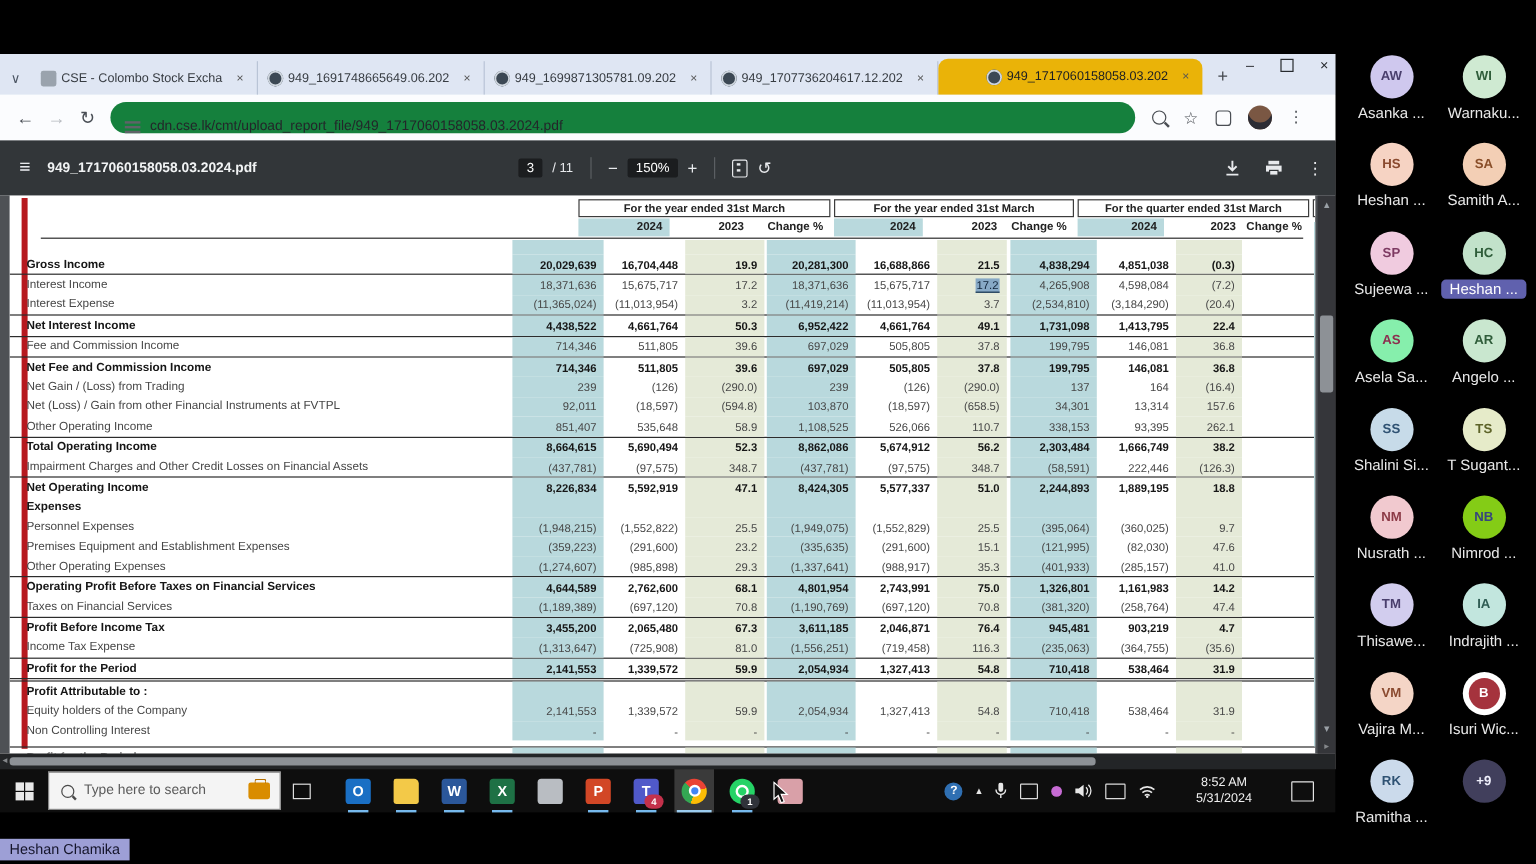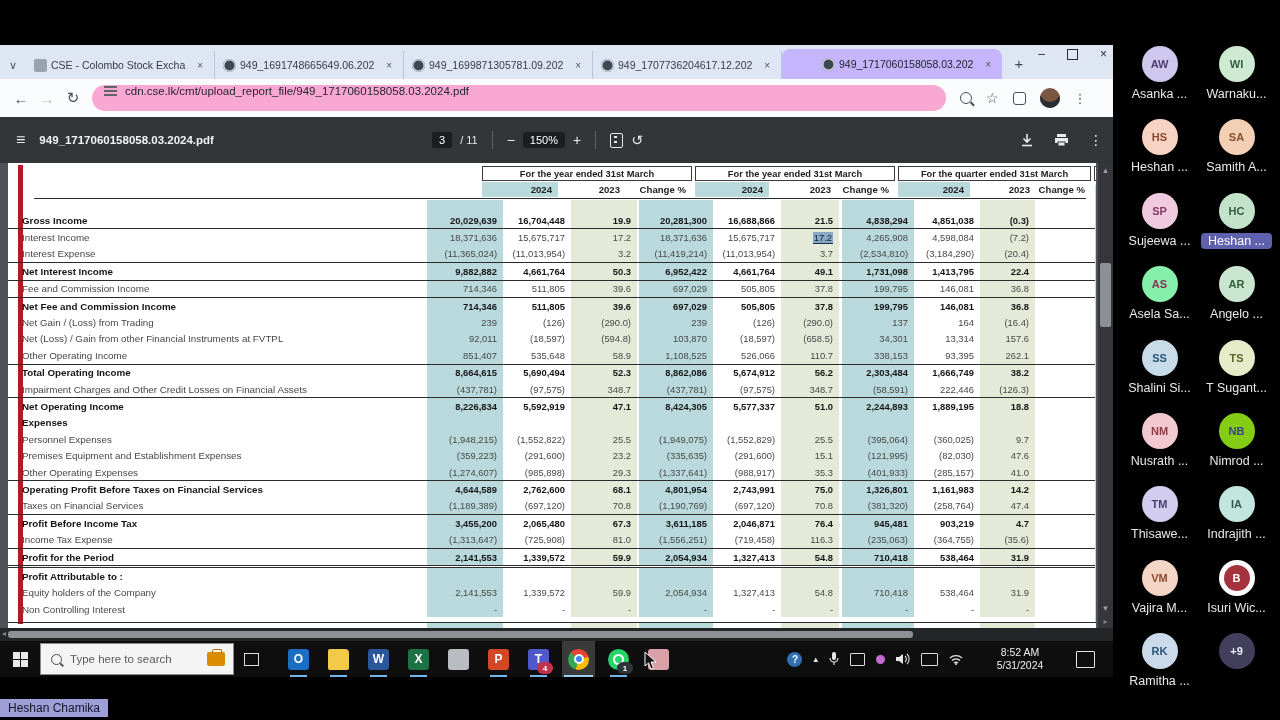--- a/index.html
+++ b/index.html
@@ -10,30 +10,30 @@
   .browser{position:absolute;left:0;top:45px;width:1113px;height:596px;background:#fff;}
   .tabstrip{position:absolute;left:0;top:0;width:100%;height:34px;background:#dfe6f3;display:flex;align-items:flex-end;}
   .tab-search{width:26px;height:28px;display:flex;align-items:center;justify-content:center;color:#4b5563;font-size:11px;}
   .tab{position:relative;height:28px;display:flex;align-items:center;padding:0 8px;width:172px;
        color:#373c42;font-size:10.5px;border-right:1px solid #b9c4d6;}
   .tab .title{flex:1;white-space:nowrap;overflow:hidden;margin:0 6px 0 4px;}
   .tab .fav{width:13px;height:13px;border-radius:50%;flex:0 0 13px;}
   .fav.globe{background:#3c4854;box-shadow:inset 0 0 0 1.5px #cfd6de;}
   .fav.cse{background:#9aa3ad;border-radius:2px;}
   .tab .x{font-size:10px;color:#555;padding:1px 3px;border-radius:50%;}
-  .tab.active{background:#c4b5fd;border-radius:8px 8px 0 0;border-right:none;height:30px;color:#1d1f23;padding-left:40px;}
+  .tab.active{background:#eab308;border-radius:8px 8px 0 0;border-right:none;height:30px;color:#1d1f23;padding-left:40px;}
   .newtab{width:26px;height:26px;margin:0 4px 3px 4px;display:flex;align-items:center;justify-content:center;
           color:#44484e;font-size:15px;border-radius:50%;}
   .wincontrols{position:absolute;right:6px;top:2px;display:flex;gap:22px;color:#272a2e;font-size:12px;align-items:center;}
   .maxbox{width:9px;height:9px;border:1.2px solid #272a2e;display:inline-block;}
 
   .toolbar{position:absolute;left:0;top:34px;width:100%;height:38px;background:#fbfcfe;display:flex;align-items:center;border-bottom:1px solid #e3e6ea;}
   .navbtn{width:26px;text-align:center;color:#494e55;font-size:15px;}
   .navbtn.dis{color:#b6babf;}
-  .omnibox{height:26px;background:#f9a8d4;border-radius:13px;flex:0 0 830px;margin-left:6px;display:flex;align-items:flex-start;
+  .omnibox{height:26px;background:#15803d;border-radius:13px;flex:0 0 830px;margin-left:6px;display:flex;align-items:flex-end;
            color:#23262a;font-size:11.5px;padding:0 12px;}
   .tune{width:13px;height:11px;margin-right:8px;position:relative;}
   .tune i{position:absolute;left:0;right:0;height:1.6px;background:#5f6368;}
   .tune i:nth-child(1){top:1px}.tune i:nth-child(2){top:5px}.tune i:nth-child(3){top:9px}
   .tbicons{display:flex;align-items:center;gap:14px;margin-left:14px;color:#4a4e54;}
   .mag{width:10px;height:10px;border:1.6px solid #4a4e54;border-radius:50%;position:relative;}
   .mag:after{content:"";position:absolute;width:5px;height:1.6px;background:#4a4e54;transform:rotate(45deg);right:-4px;bottom:-2px;}
   .star{font-size:14px;}
   .ext{width:11px;height:11px;border:1.6px solid #4a4e54;border-radius:3px;}
   .avatar-chip{width:20px;height:20px;border-radius:50%;background:#7a5743;box-shadow:inset 0 -6px 0 #2c2c34;}
@@ -337,21 +337,21 @@
               </div>
               <div class="grp g3">
                 <div class="cell">(2,534,810)</div>
                 <div class="cell">(3,184,290)</div>
                 <div class="cell">(20.4)</div>
               </div>
             </div>
             <div class="row b bd-b">
               <div class="lbl">Net Interest Income</div>
               <div class="grp g1">
-                <div class="cell">9,882,882</div>
+                <div class="cell">4,438,522</div>
                 <div class="cell">4,661,764</div>
                 <div class="cell">50.3</div>
               </div>
               <div class="grp g2">
                 <div class="cell">6,952,422</div>
                 <div class="cell">4,661,764</div>
                 <div class="cell">49.1</div>
               </div>
               <div class="grp g3">
                 <div class="cell">1,731,098</div>

